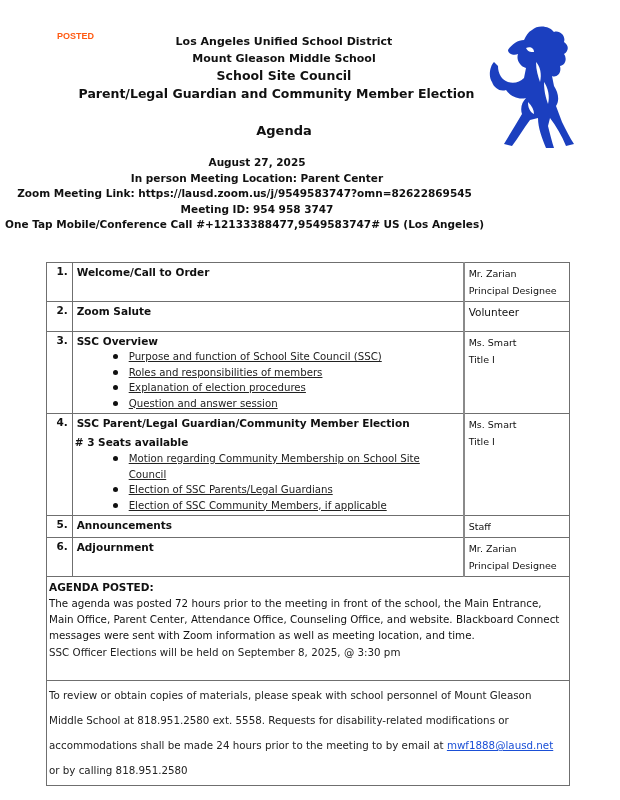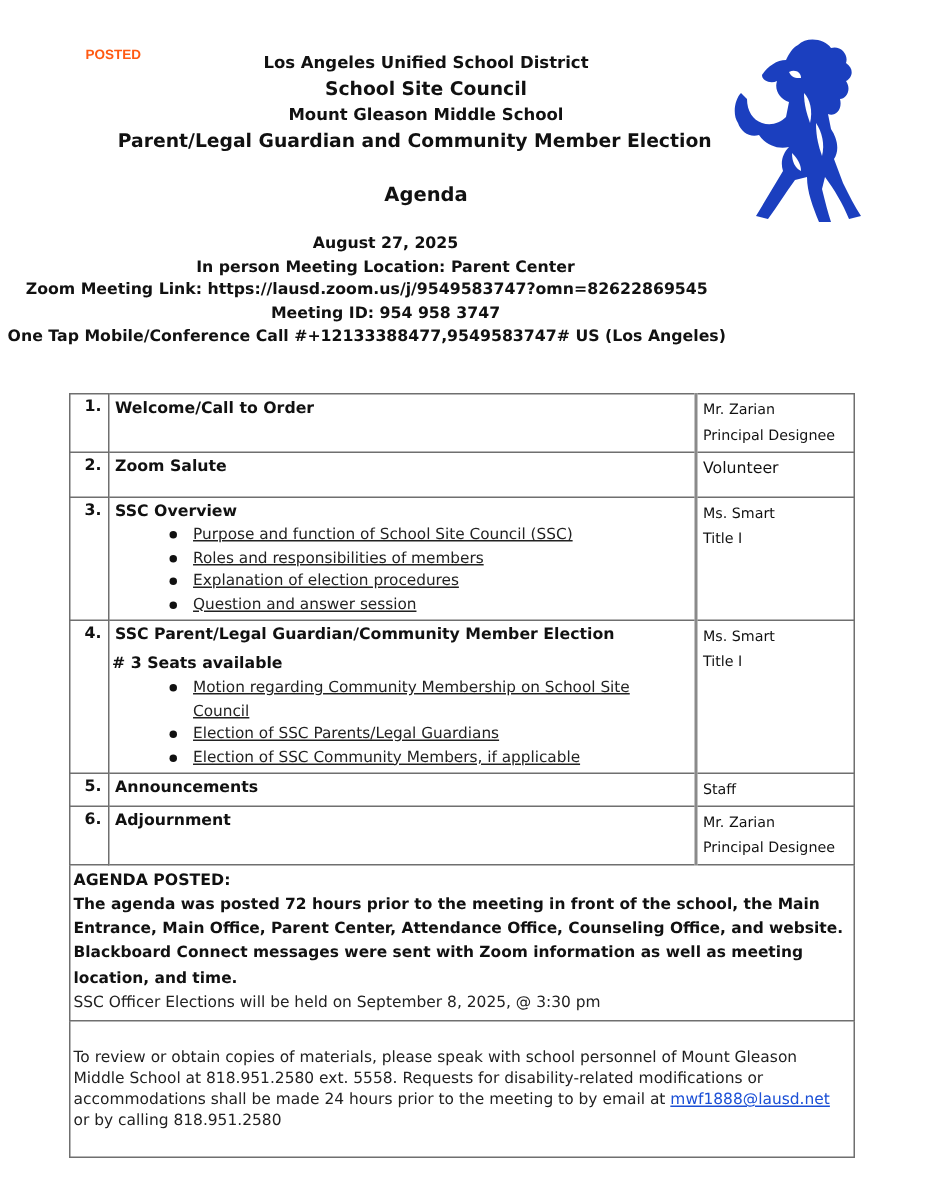--- a/index.html
+++ b/index.html
@@ -39,23 +39,23 @@
     .seats { font-weight: 700; margin-left: -27px; line-height: 18px; margin-top: 2px; }
 
     .row1 td { height: 33px; }
     .row2 td { height: 30px; }
     .row3 td { height: 80px; }
     .row4 td { height: 80px; }
     .row5 td { height: 20px; }
     .row6 td { height: 34px; }
     .posted-cell { height: 104px; padding: 2px 2px !important; }
     .posted-label { font-weight: 700; font-size: 10.5px; line-height: 16px; }
-    .posted-body { font-weight: 700; font-size: 10.3px; line-height: 16.2px; }
+    .posted-body { font-weight: 400; font-size: 10.3px; line-height: 16.2px; }
     .posted-officer { font-size: 10.3px; line-height: 16px; color: #222; }
-    .contact-cell { height: 68px; padding: 17px 2px !important; font-size: 10.3px; line-height: 14px; color: #222; }
+    .contact-cell { height: 68px; padding: 2px 2px !important; font-size: 10.3px; line-height: 25px; color: #222; }
     .contact-cell a { color: #1a4fd6; text-decoration: underline; }
   </style>
 </head>
 <body>
 
 <div class="logo-lausd">
   <span class="unified">POSTED</span>
 </div>
 
 <svg class="mascot" viewBox="0 0 110 130">
@@ -65,22 +65,22 @@
   <g fill="#ffffff">
     <path d="M46 26 C50 24 54 26 54 30 C50 30 48 30 46 26 Z"></path>
     <path d="M56 40 C60 44 62 52 60 60 C58 54 56 48 56 40 Z"></path>
     <path d="M64 60 C68 66 70 74 68 82 C66 76 64 70 64 60 Z"></path>
     <path d="M48 80 C52 84 54 88 54 92 C50 90 48 86 48 80 Z"></path>
   </g>
 </svg>
 
 <div class="header">
   <div class="line l1">Los Angeles Unified School District</div>
+  <div class="line l2">Mount Gleason Middle School</div>
   <div class="line l3">School Site Council</div>
-  <div class="line l2">Mount Gleason Middle School</div>
   <div class="line l4">Parent/Legal Guardian and Community Member Election</div>
   <div class="line agenda">Agenda</div>
 </div>
 
 <div class="meeting">
   <div class="line">August 27, 2025</div>
   <div class="line">In person Meeting Location:  Parent Center</div>
   <div class="line zoom">Zoom Meeting Link:  https://lausd.zoom.us/j/9549583747?omn=82622869545</div>
   <div class="line">Meeting ID:  954 958 3747</div>
   <div class="line tap">One Tap Mobile/Conference Call #+12133388477,9549583747# US (Los Angeles)</div>

